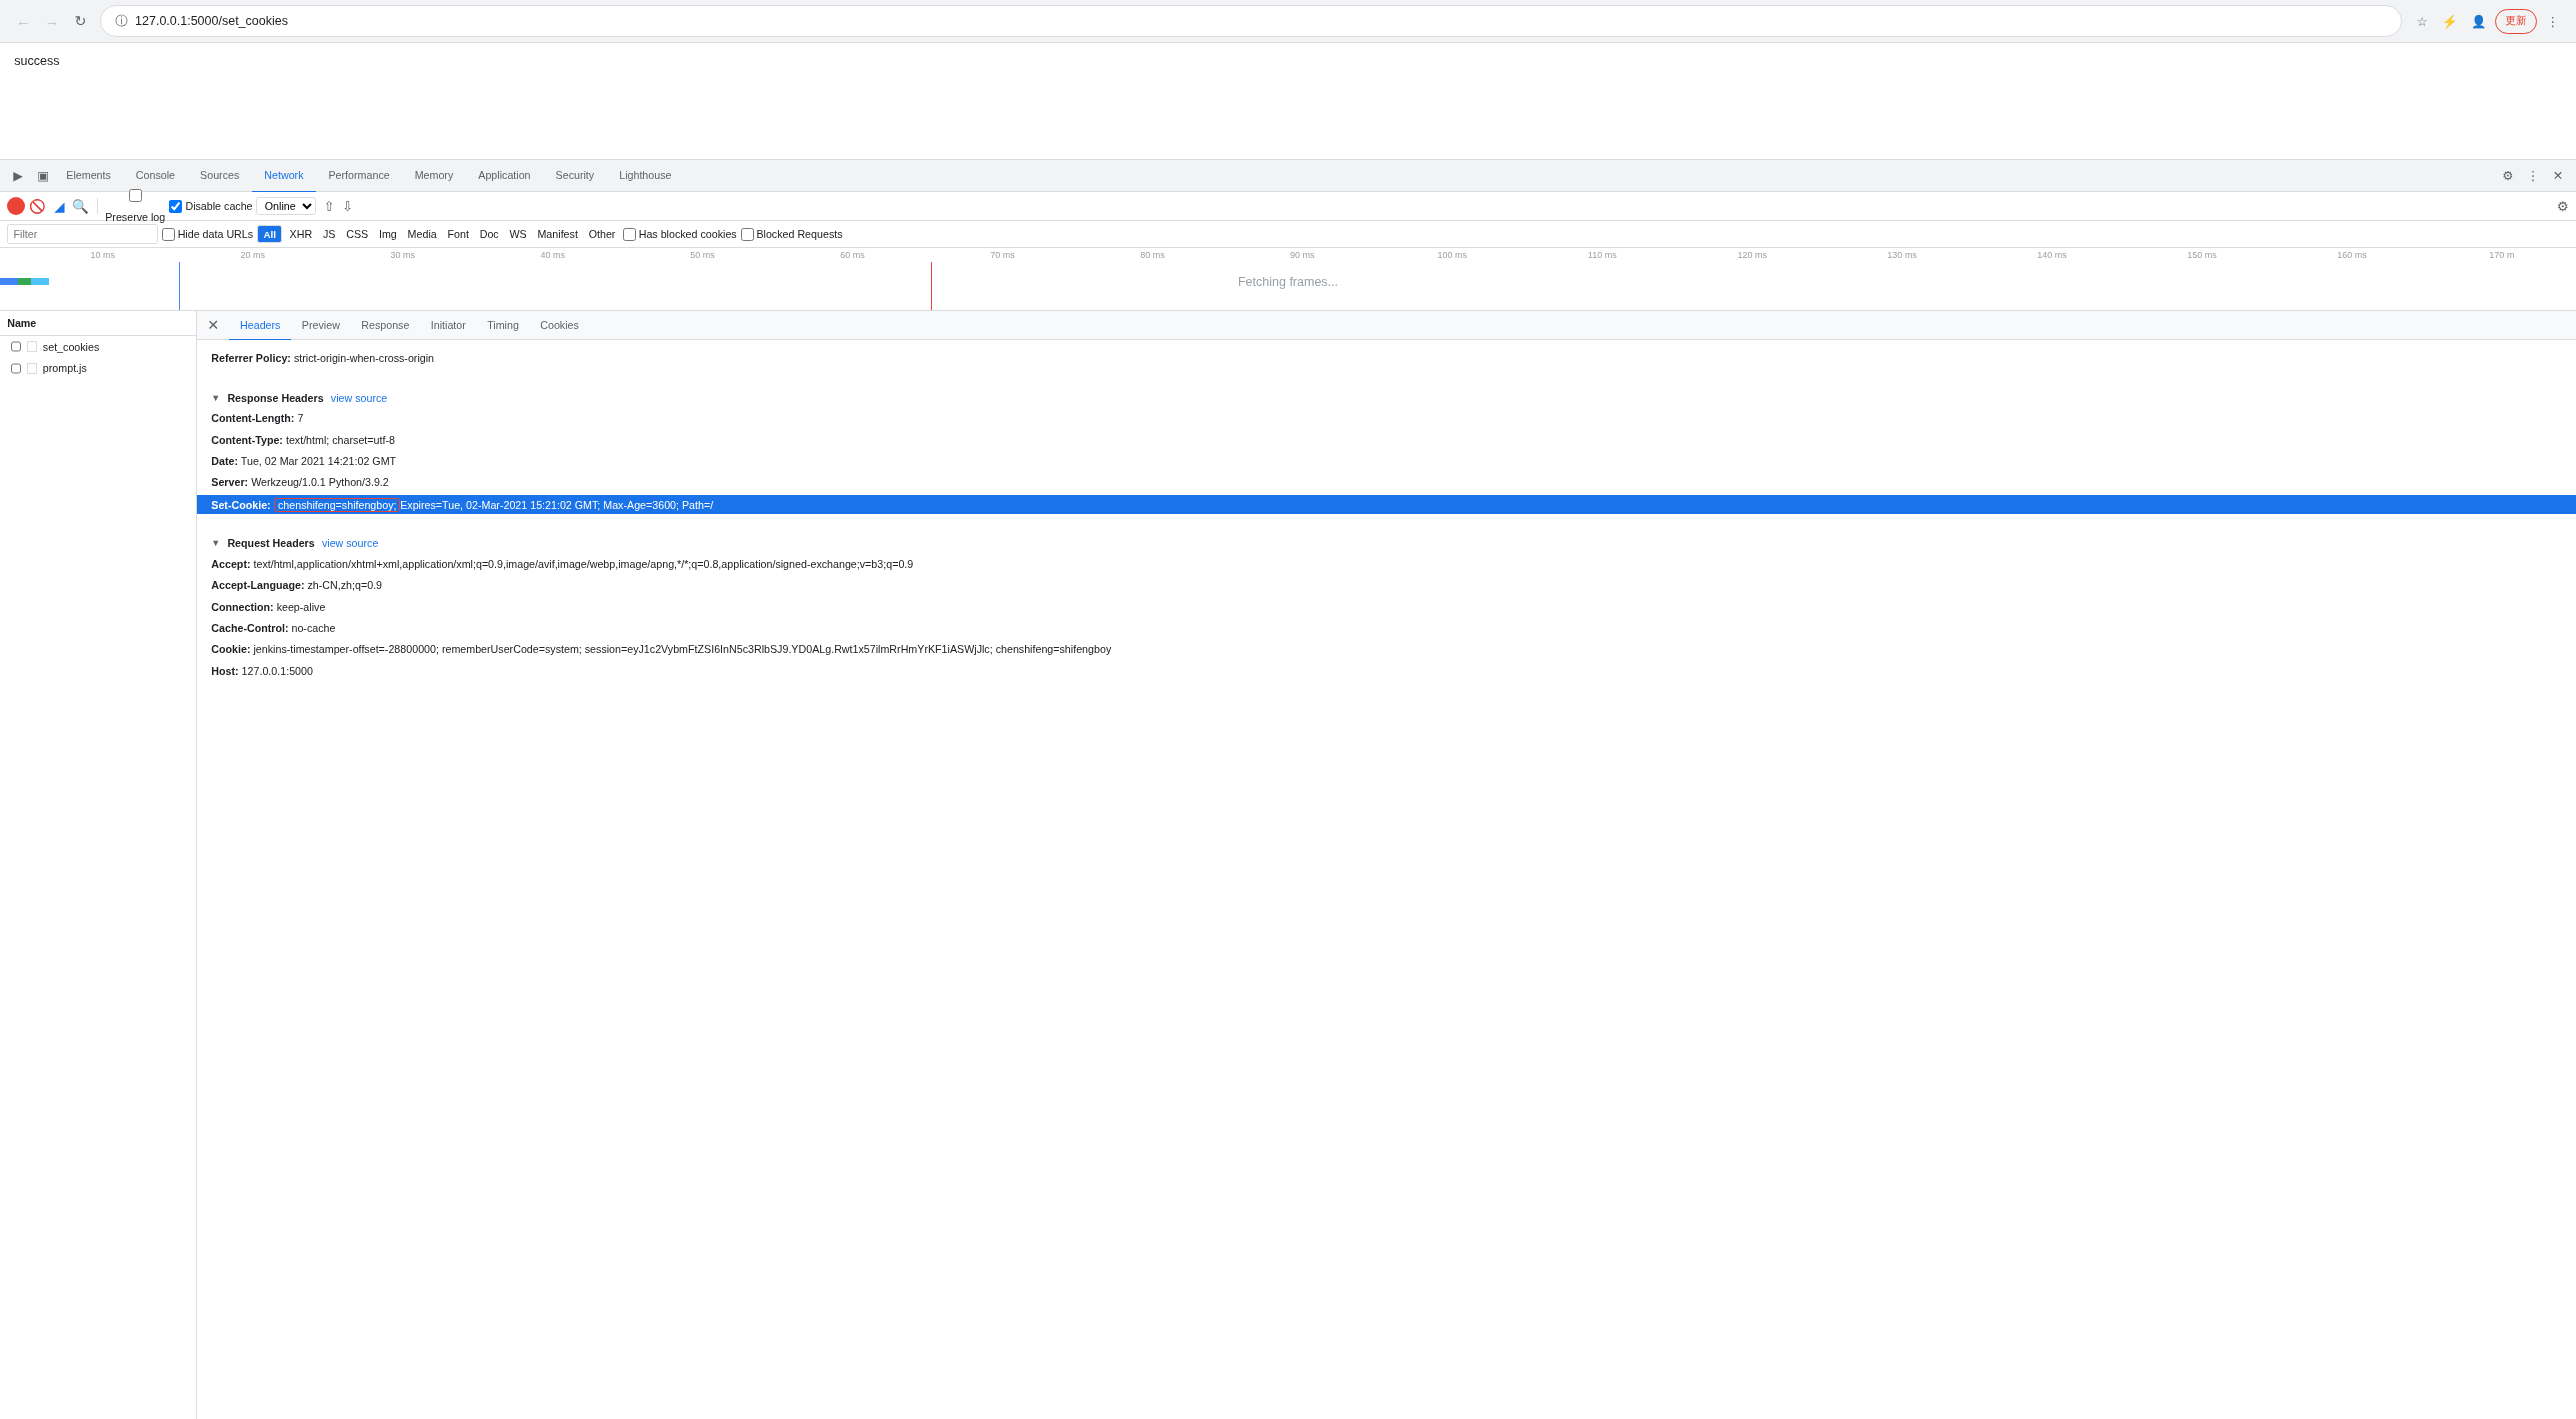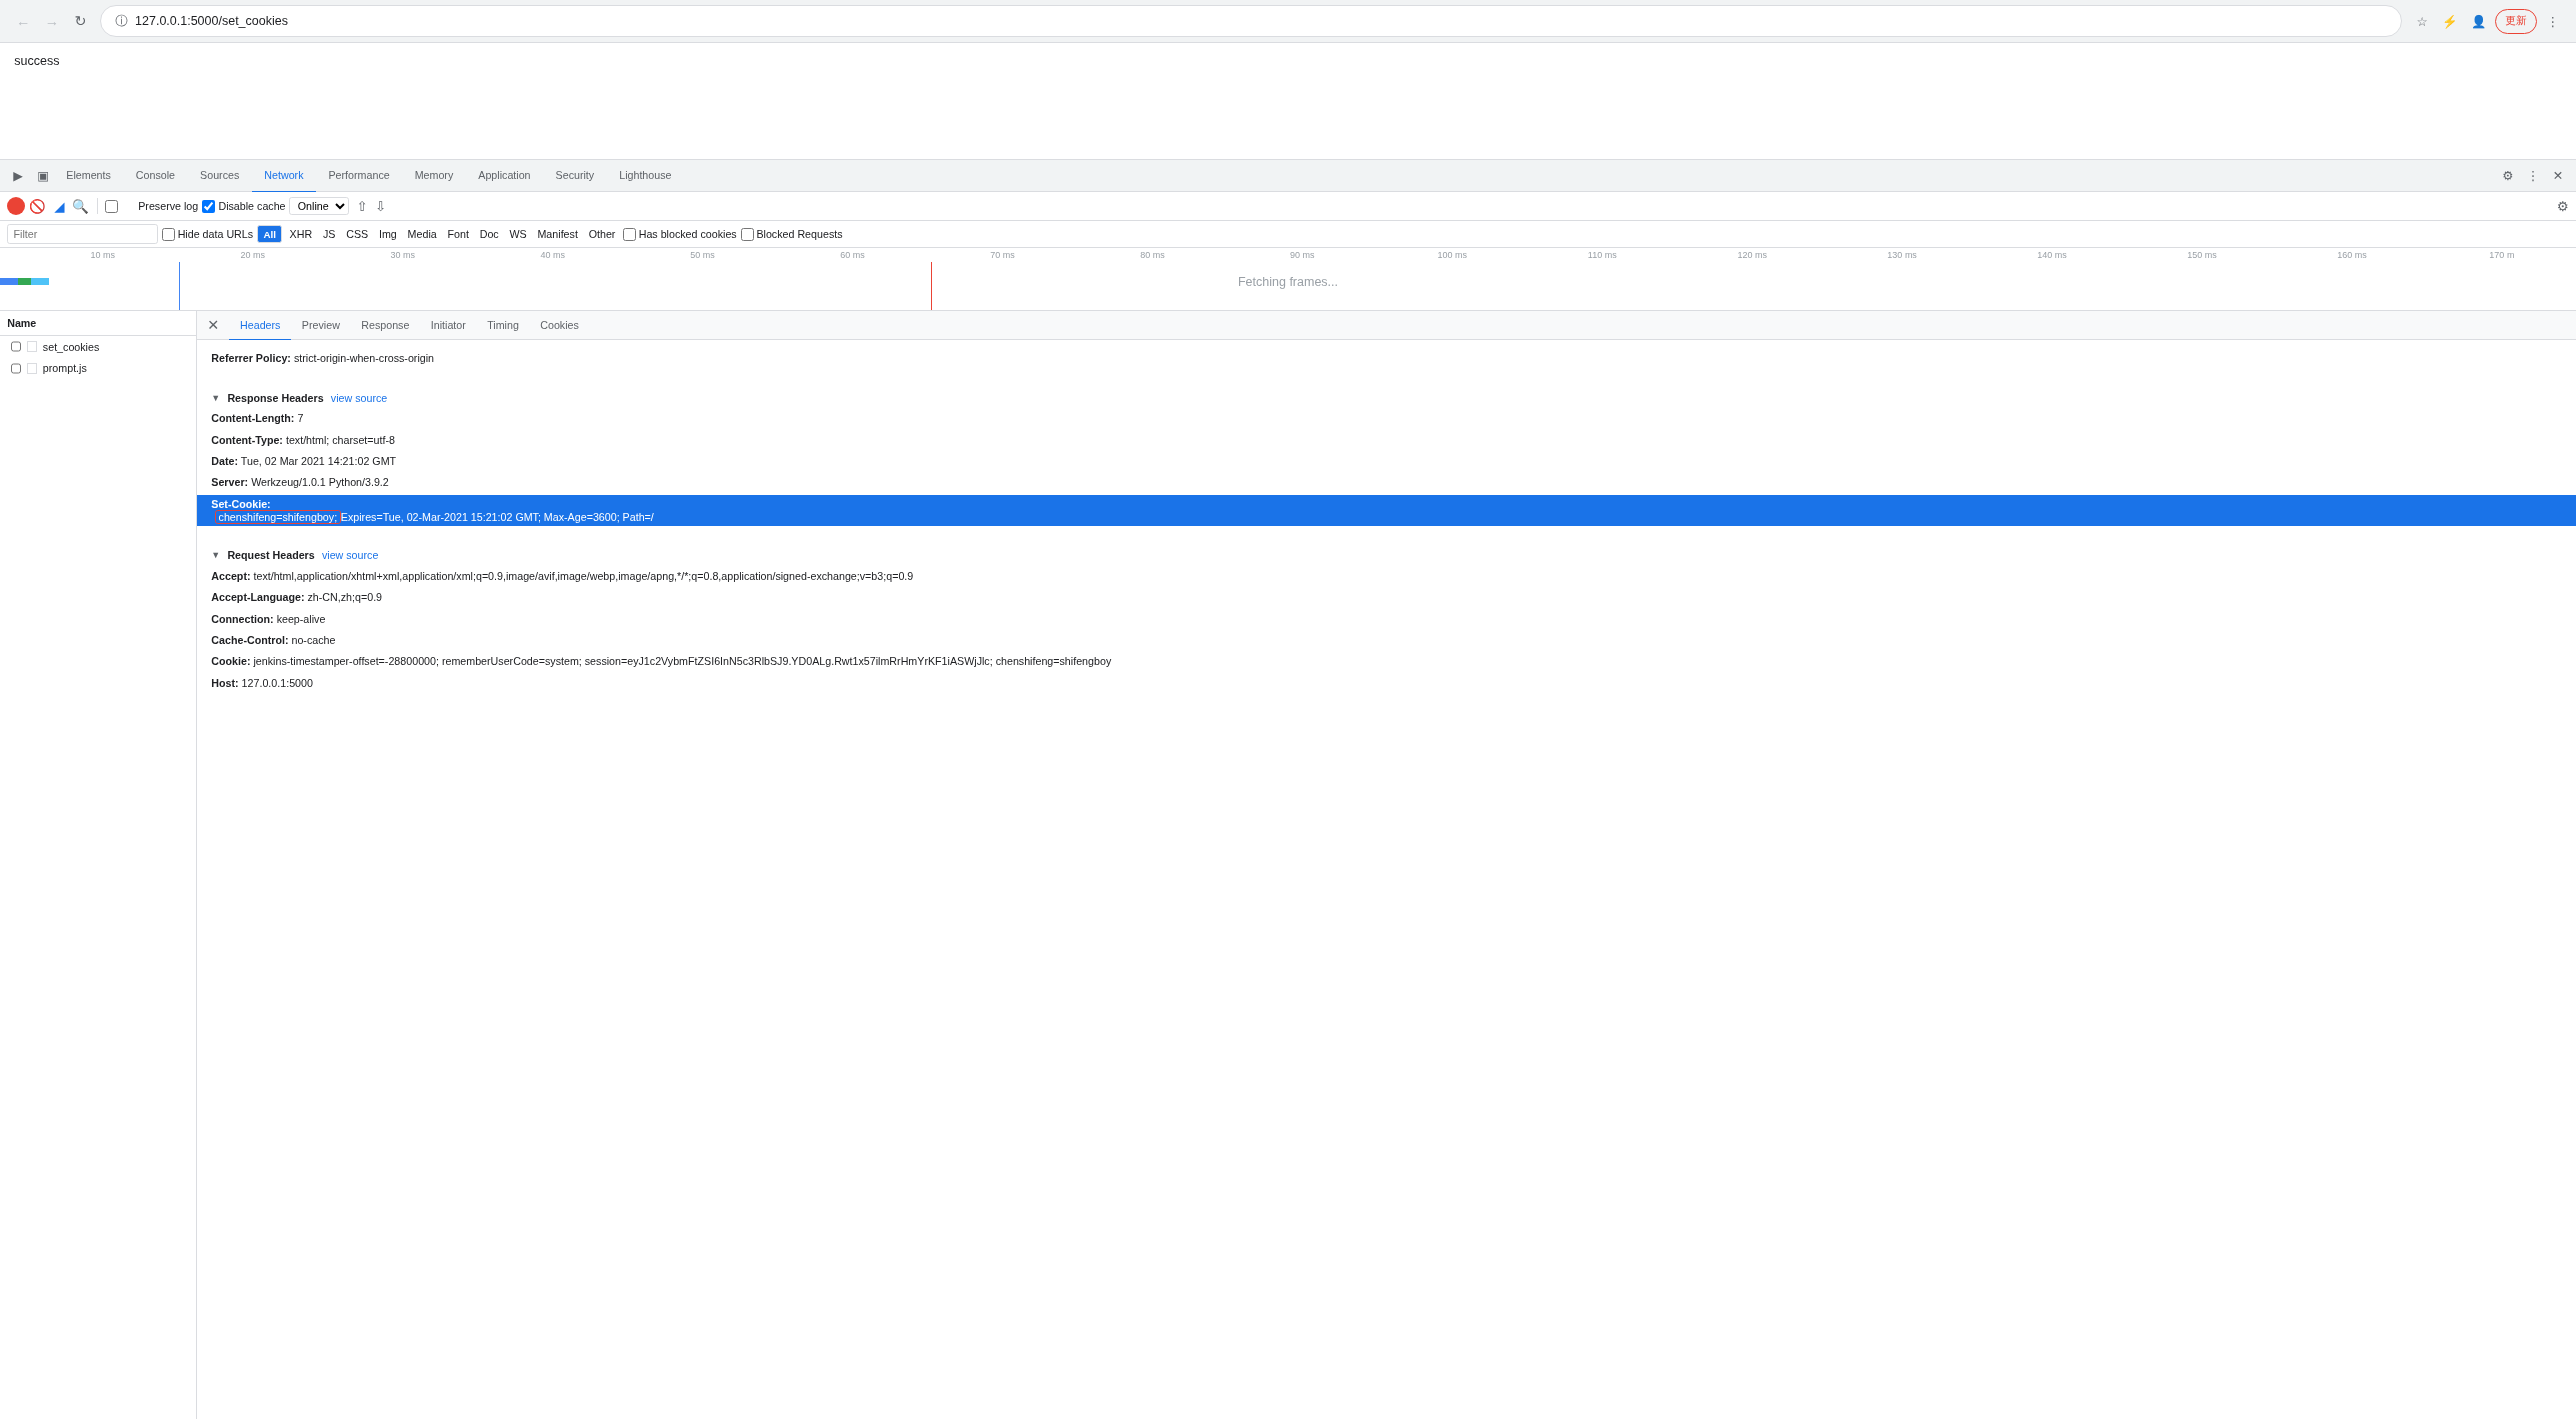--- a/index.html
+++ b/index.html
@@ -31,21 +31,21 @@
     .devtools-side-icons { display: flex; align-items: center; gap: 3.6px; }
     .devtools-icon-btn { width: 21.5px; height: 21.5px; border-radius: 50%; border: none; background: transparent; cursor: pointer; display: flex; align-items: center; justify-content: center; color: #5f6368; font-size: 12.5px; }
 
     
     .network-toolbar { display: flex; align-items: center; padding: 0 7.2px; height: 29px; border-bottom: 0.9px solid #dadce0; gap: 3.6px; }
     .record-btn { width: 18px; height: 18px; border-radius: 50%; background: #ea4335; border: none; cursor: pointer; }
     .clear-btn { width: 18px; height: 18px; border: none; background: transparent; cursor: pointer; color: #5f6368; font-size: 13.4px; }
     .filter-btn { width: 18px; height: 18px; border: none; background: transparent; cursor: pointer; color: #1a73e8; font-size: 13.4px; }
     .search-btn { width: 18px; height: 18px; border: none; background: transparent; cursor: pointer; color: #5f6368; font-size: 13.4px; }
     .toolbar-separator { width: 0.9px; height: 16px; background: #dadce0; margin: 0 3.6px; }
-    .preserve-log-label { display: flex; align-items: center; gap: 20px; font-size: 10.7px; color: #202124; cursor: pointer; }
+    .preserve-log-label { display: flex; align-items: center; gap: 9px; font-size: 10.7px; color: #202124; cursor: pointer; flex-direction: column; }
     .disable-cache-label { display: flex; align-items: center; gap: 3.6px; font-size: 10.7px; color: #202124; cursor: pointer; }
     .online-select { font-size: 10.7px; border: 0.9px solid #dadce0; border-radius: 2.7px; padding: 0.9px 3.6px; background: #fff; cursor: pointer; }
     .upload-download { display: flex; gap: 7.2px; margin-left: 3.6px; color: #5f6368; font-size: 13.4px; }
     .settings-gear { margin-left: auto; color: #5f6368; font-size: 13.4px; cursor: pointer; }
 
     
     .filter-bar { display: flex; align-items: center; padding: 0 7.2px; height: 27px; border-bottom: 0.9px solid #dadce0; gap: 4px; font-size: 10.7px; }
     .filter-input-wrap { display: flex; align-items: center; border: 0.9px solid #dadce0; border-radius: 2.7px; padding: 0 5.4px; height: 19.7px; min-width: 143px; }
     .filter-input { border: none; outline: none; font-size: 10.7px; width: 100%; }
     .filter-type-all { padding: 0.9px 5.4px; font-size: 9.8px; border: 0.9px solid #dadce0; border-radius: 2.7px; background: #1a73e8; color: #fff; cursor: pointer; height: 18px; font-weight: 600; }
@@ -313,21 +313,21 @@
         </div>
         <div class="header-row">
           <span class="header-name">Date:</span>
           <span class="header-value">Tue, 02 Mar 2021 14:21:02 GMT</span>
         </div>
         <div class="header-row">
           <span class="header-name">Server:</span>
           <span class="header-value">Werkzeug/1.0.1 Python/3.9.2</span>
         </div>
 
-        <div style="background: #1a73e8; margin: 1.8px -14.3px; padding: 2.7px 14.3px; display: flex; align-items: flex-start; flex-direction: column;">
+        <div style="background: #1a73e8; margin: 1.8px -14.3px; padding: 2.7px 14.3px; display: flex; align-items: center;">
           <span style="font-weight:600; color:#fff; white-space:nowrap;">Set-Cookie:</span>
           <span style="margin-left: 3.6px; color: #fff; display: inline-flex; align-items: center;">
             <span style="border: 1.8px solid #ea4335; border-radius: 2.7px; padding: 0 2.7px; color: #fff; font-weight: 500;">chenshifeng=shifengboy;</span>
               <span> Expires=Tue, 02-Mar-2021 15:21:02 GMT; Max-Age=3600; Path=/</span>
           </span>
         </div>
 
         <div class="section-title">
           <span>Request Headers</span>
           <span class="view-source">view source</span>

